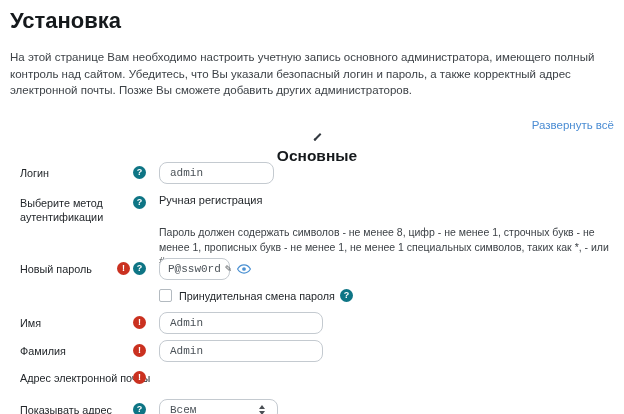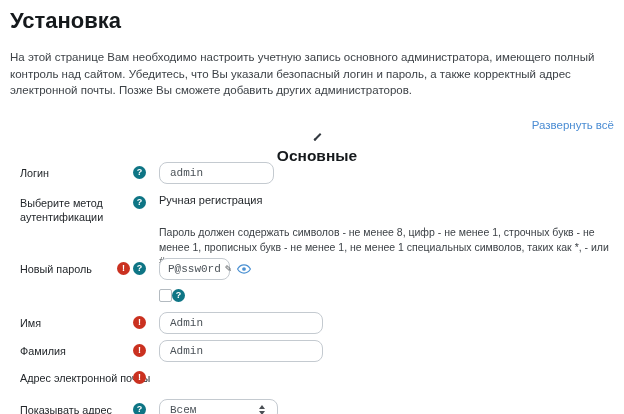--- a/index.html
+++ b/index.html
@@ -122,20 +122,21 @@
           <path d="M1 12s4-7 11-7 11 7 11 7-4 7-11 7S1 12 1 12z"></path>
           <circle cx="12" cy="12" r="3.2" fill="#4a90d2" stroke="none"></circle>
         </svg>
       </span>
     </span>
   </div>
 
   <div class="frow r-chk">
     <span class="fctl">
       <span class="cb"></span>
+      <span class="chk-label">Принудительная смена пароля</span>
       <span class="hic">?</span>
     </span>
   </div>
 
   <div class="frow r-fn">
     <span class="flabel">Имя</span>
     <span class="ficons">
       <span class="ric">!</span>
     </span>
     <span class="fctl">

